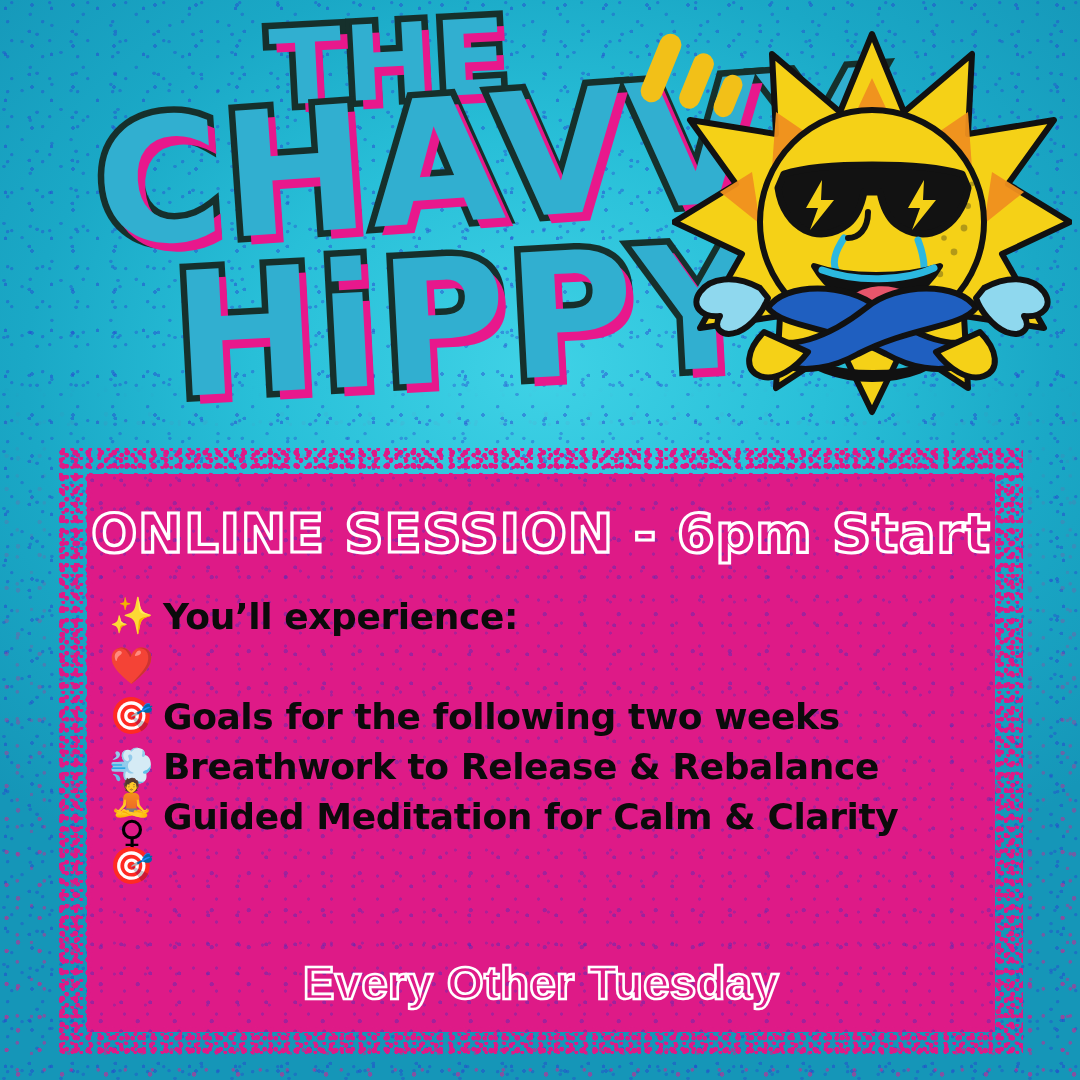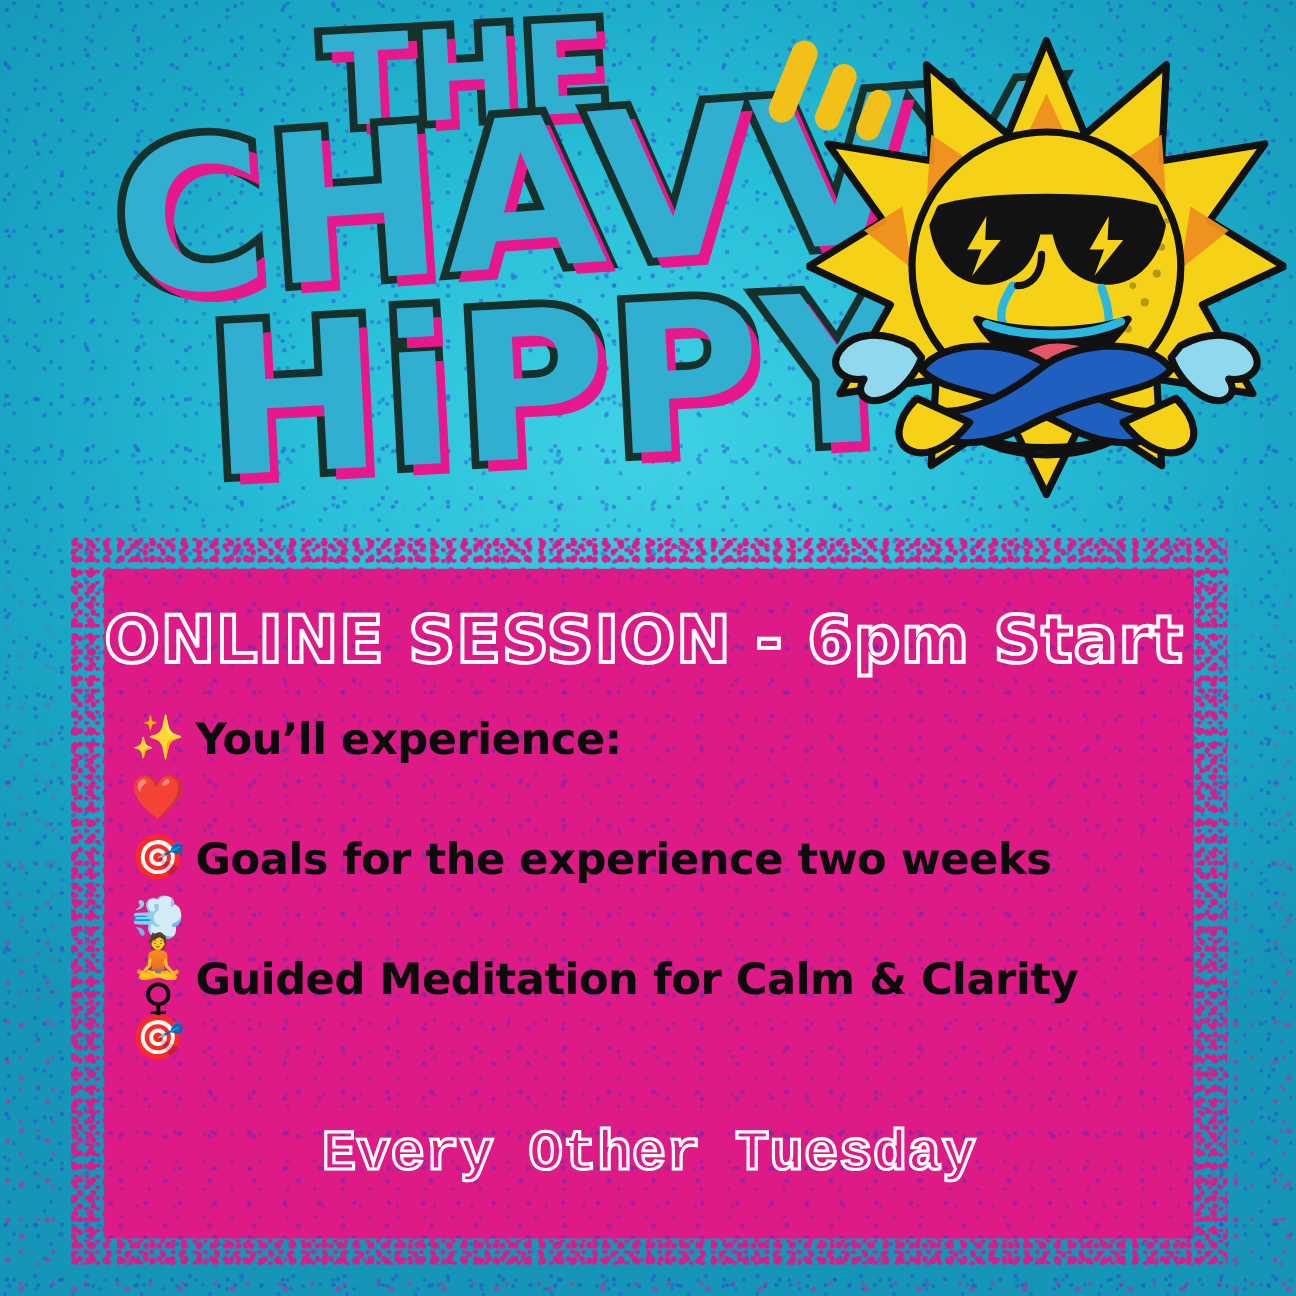--- a/index.html
+++ b/index.html
@@ -140,20 +140,21 @@
     mask-image:
       linear-gradient(to right, #000 0 34px, transparent 34px calc(100% - 34px), #000 calc(100% - 34px) 100%),
       linear-gradient(to bottom, #000 0 32px, transparent 32px calc(100% - 32px), #000 calc(100% - 32px) 100%);
     -webkit-mask-composite: source-over;
     pointer-events: none;
   }
 
   .panel-title {
     position: absolute;
     left: 0; right: 0; top: 28px;
+    text-align: center;
     font-family: "DejaVu Sans", sans-serif;
     font-weight: 700;
     font-size: 54px;
     letter-spacing: 1px;
     color: transparent;
     -webkit-text-stroke: 3.2px #ffffff;
     white-space: nowrap;
   }
 
   .bullets {
@@ -181,23 +182,23 @@
     font-weight: 700;
     font-size: 36px;
     color: #0b0b0b;
     letter-spacing: -.4px;
     white-space: nowrap;
     text-align: right;
   }
 
   .panel-footer {
     position: absolute;
-    left: 0; right: 0; bottom: 40px;
+    left: 0; right: 0; bottom: 20px;
     text-align: center;
-    font-family: Liberation Mono, monospace;
+    font-family: Liberation Sans, sans-serif;
     font-weight: 700;
     font-size: 47px;
     line-height: 59px;
     color: transparent;
     -webkit-text-stroke: 2.6px #ffffff;
     letter-spacing: .5px;
   }
   .panel-footer span { display: block; white-space: nowrap; }
 </style>
 </head>
@@ -286,24 +287,25 @@
     <div class="bullets">
       <div class="bullet-row">
         <span class="bullet-icon">✨</span>
         <span class="bullet-text">You’ll experience:</span>
       </div>
       <div class="bullet-row">
         <span class="bullet-icon">❤️</span>
       </div>
       <div class="bullet-row">
         <span class="bullet-icon">🎯</span>
-        <span class="bullet-text">Goals for the experience two weeks</span>
+        <span class="bullet-text">Goals for the following two weeks</span>
       </div>
       <div class="bullet-row">
         <span class="bullet-icon">💨</span>
+        <span class="bullet-text">Breathwork to Release &amp; Rebalance</span>
       </div>
       <div class="bullet-row">
         <span class="bullet-icon">🧘♀</span>
         <span class="bullet-text">Guided Meditation for Calm &amp; Clarity</span>
       </div>
       <div class="bullet-row">
         <span class="bullet-icon">🎯</span>
       </div>
     </div>
 

